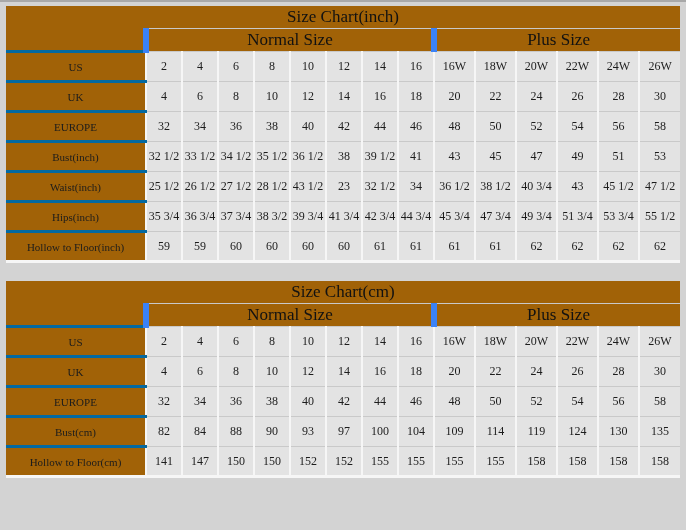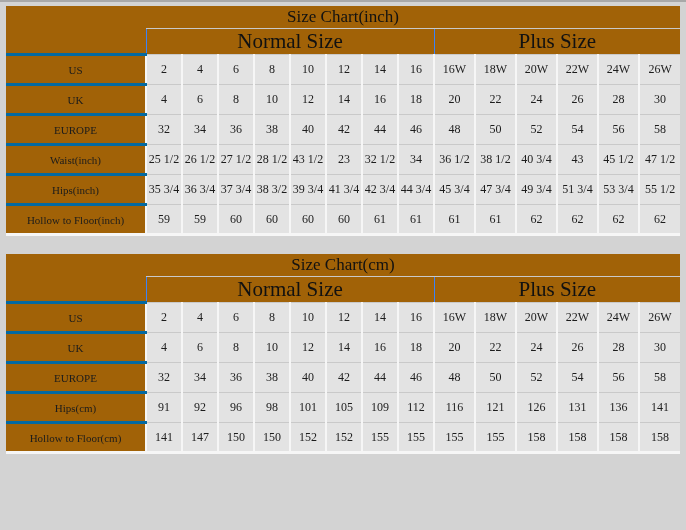--- a/index.html
+++ b/index.html
@@ -40,24 +40,24 @@
     color: #111;
     padding: 0;
   }
   td.blank-cell {
     padding: 0;
   }
   td.group-cell {
     height: 22px;
     text-align: center;
     vertical-align: middle;
-    font-size: 21px;
+    font-size: 17px;
     color: #111;
     border-top: 1px solid #c9c9c9;
-    border-left: 1px solid #3b82f6;
+    border-left: 6px solid #3b82f6;
     padding: 0;
   }
   td.row-label {
     height: 27px;
     text-align: center;
     vertical-align: middle;
     font-size: 11px;
     border-top: 3px solid #0369a1;
     padding: 0 2px;
     white-space: nowrap;
@@ -154,20 +154,37 @@
           <td class="val">44</td>
           <td class="val">46</td>
           <td class="val">48</td>
           <td class="val">50</td>
           <td class="val">52</td>
           <td class="val">54</td>
           <td class="val">56</td>
           <td class="val">58</td>
         </tr>
         <tr class="data-row">
+          <td class="row-label">Bust(inch)</td>
+          <td class="val">32 1/2</td>
+          <td class="val">33 1/2</td>
+          <td class="val">34 1/2</td>
+          <td class="val">35 1/2</td>
+          <td class="val">36 1/2</td>
+          <td class="val">38</td>
+          <td class="val">39 1/2</td>
+          <td class="val">41</td>
+          <td class="val">43</td>
+          <td class="val">45</td>
+          <td class="val">47</td>
+          <td class="val">49</td>
+          <td class="val">51</td>
+          <td class="val">53</td>
+        </tr>
+        <tr class="data-row">
           <td class="row-label">Waist(inch)</td>
           <td class="val">25 1/2</td>
           <td class="val">26 1/2</td>
           <td class="val">27 1/2</td>
           <td class="val">28 1/2</td>
           <td class="val">43 1/2</td>
           <td class="val">23</td>
           <td class="val">32 1/2</td>
           <td class="val">34</td>
           <td class="val">36 1/2</td>
@@ -288,35 +305,35 @@
           <td class="val">44</td>
           <td class="val">46</td>
           <td class="val">48</td>
           <td class="val">50</td>
           <td class="val">52</td>
           <td class="val">54</td>
           <td class="val">56</td>
           <td class="val">58</td>
         </tr>
         <tr class="data-row">
-          <td class="row-label">Hips(cm)</td>
-          <td class="val">91</td>
-          <td class="val">92</td>
-          <td class="val">96</td>
-          <td class="val">98</td>
-          <td class="val">101</td>
-          <td class="val">105</td>
+          <td class="row-label">Bust(cm)</td>
+          <td class="val">82</td>
+          <td class="val">84</td>
+          <td class="val">88</td>
+          <td class="val">90</td>
+          <td class="val">93</td>
+          <td class="val">97</td>
+          <td class="val">100</td>
+          <td class="val">104</td>
           <td class="val">109</td>
-          <td class="val">112</td>
-          <td class="val">116</td>
-          <td class="val">121</td>
-          <td class="val">126</td>
-          <td class="val">131</td>
-          <td class="val">136</td>
-          <td class="val">141</td>
+          <td class="val">114</td>
+          <td class="val">119</td>
+          <td class="val">124</td>
+          <td class="val">130</td>
+          <td class="val">135</td>
         </tr>
         <tr class="data-row">
           <td class="row-label">Hollow to Floor(cm)</td>
           <td class="val">141</td>
           <td class="val">147</td>
           <td class="val">150</td>
           <td class="val">150</td>
           <td class="val">152</td>
           <td class="val">152</td>
           <td class="val">155</td>

